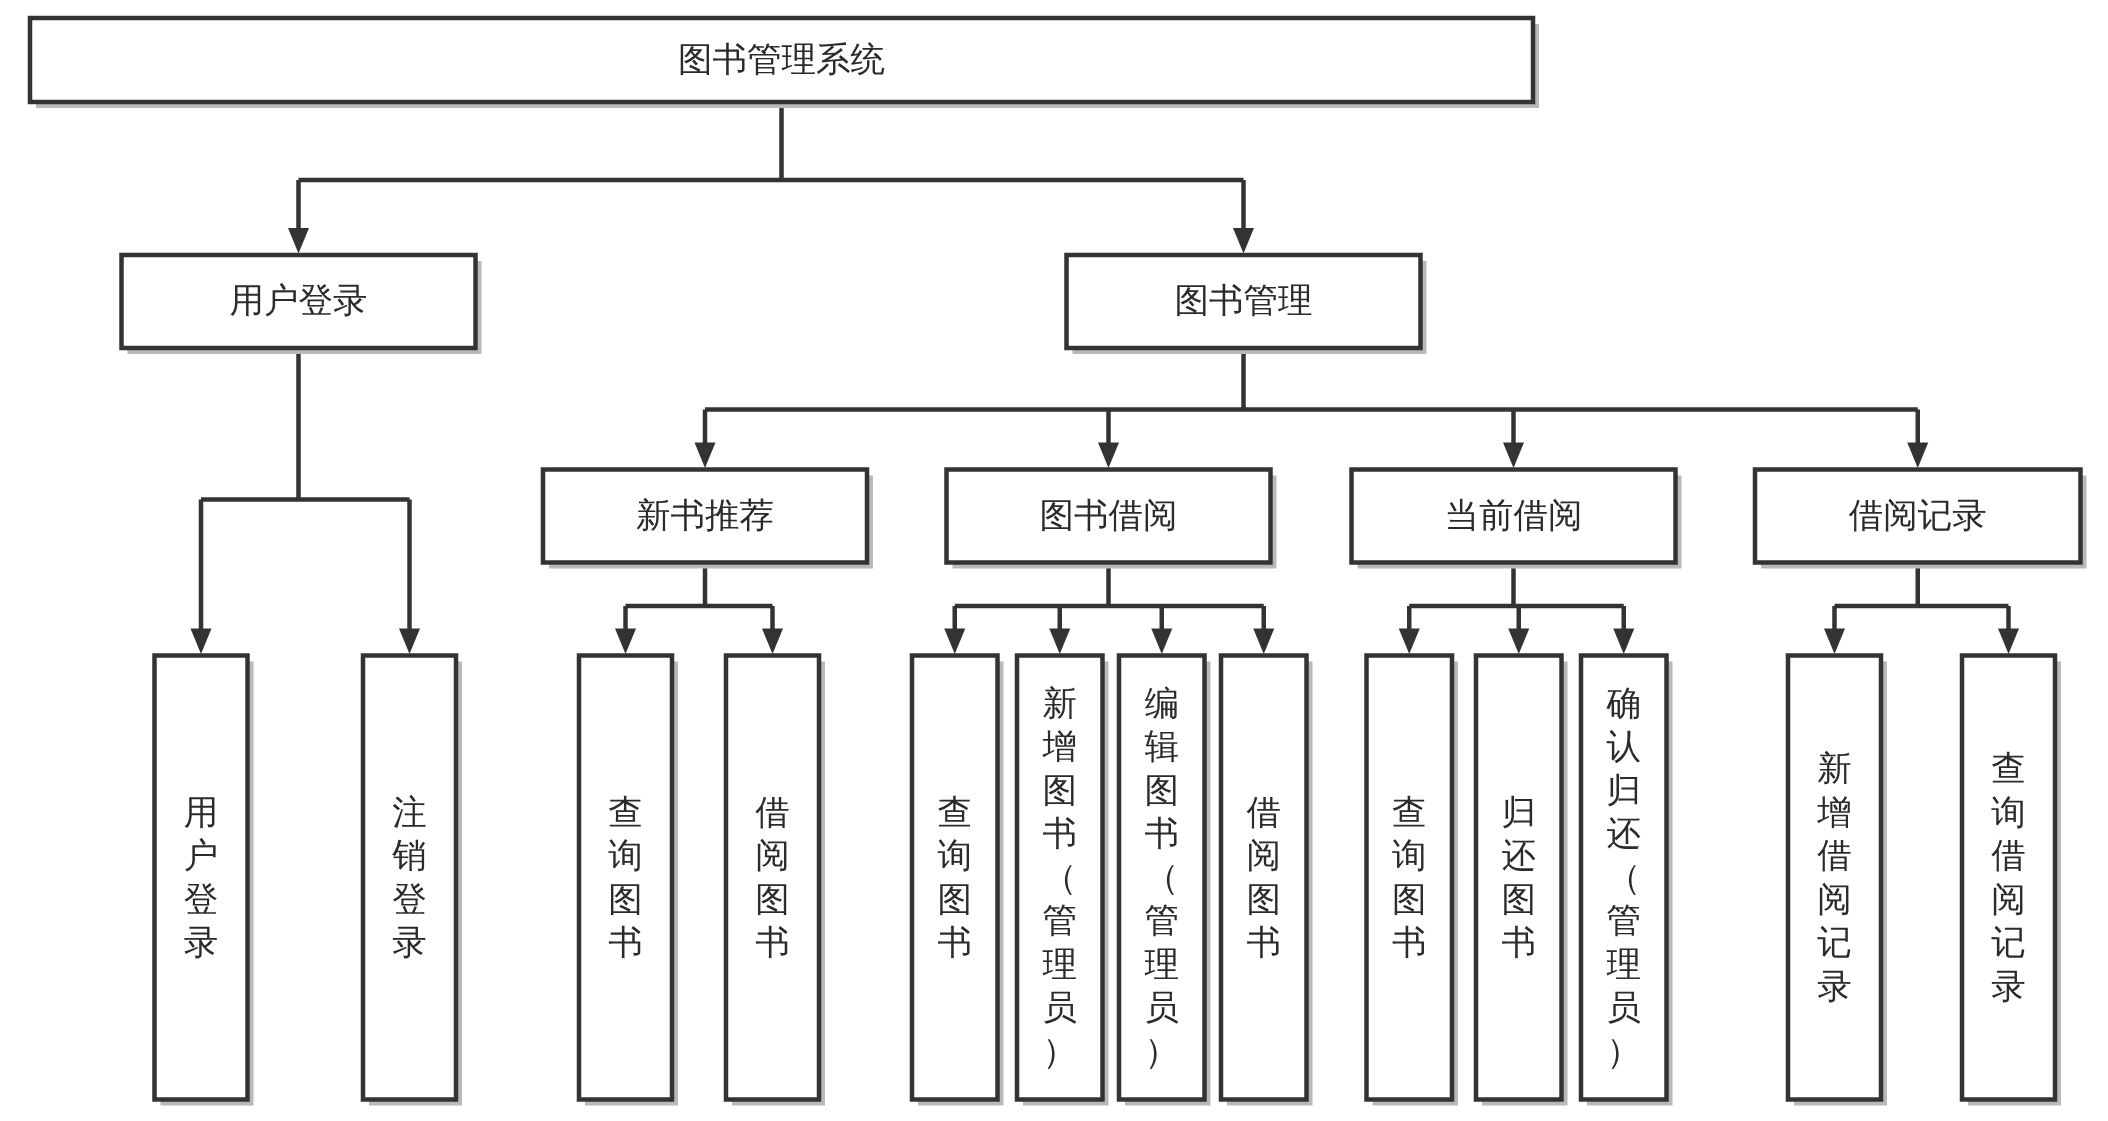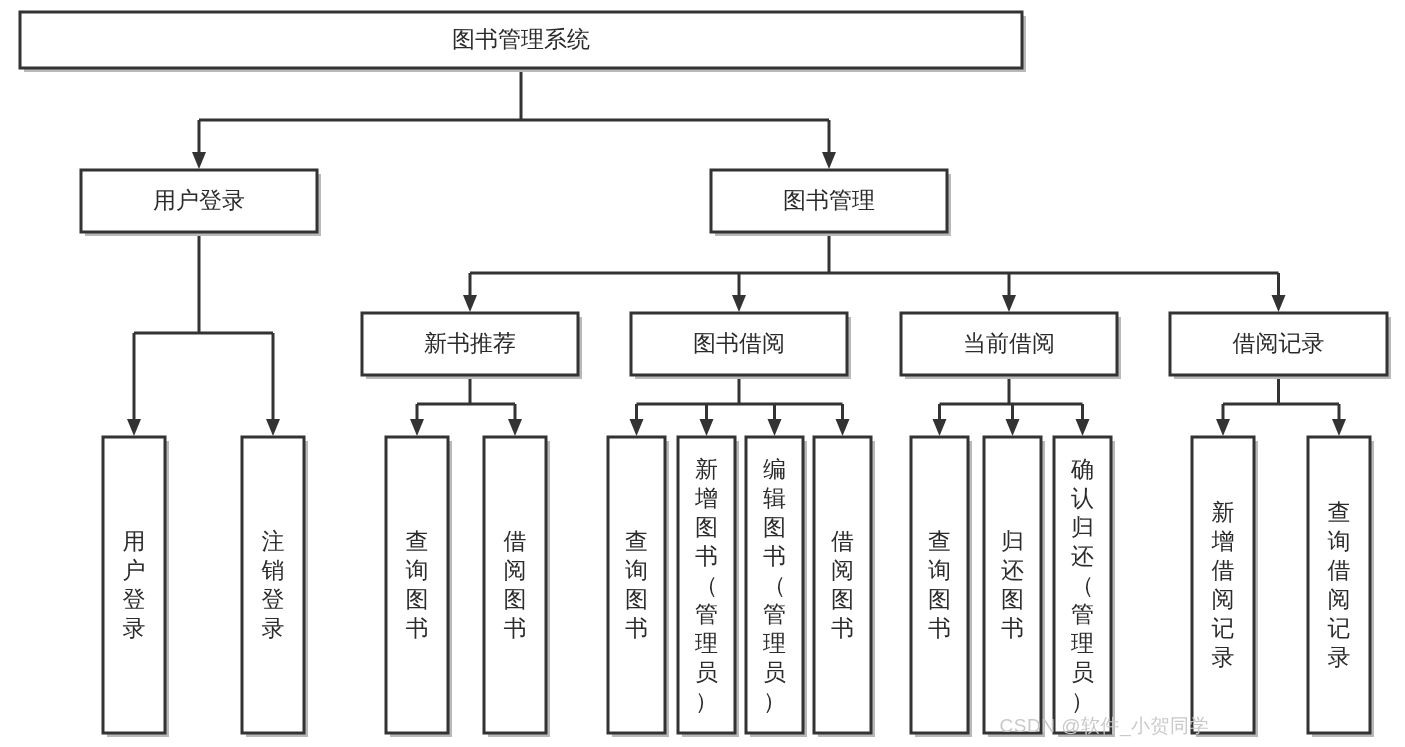--- a/index.html
+++ b/index.html
@@ -223,14 +223,13 @@
           <rect x="1192" y="437" width="62" height="296" class="node-rect"></rect>
           <text x="1223" class="node-label-v"><tspan x="1223" y="520">新</tspan><tspan x="1223" y="549">增</tspan><tspan x="1223" y="578">借</tspan><tspan x="1223" y="607">阅</tspan><tspan x="1223" y="636">记</tspan><tspan x="1223" y="665">录</tspan></text>
         </g>
         <g>
           <rect x="1312" y="441" width="62" height="296" class="node-shadow"></rect>
           <rect x="1308" y="437" width="62" height="296" class="node-rect"></rect>
           <text x="1339" class="node-label-v"><tspan x="1339" y="520">查</tspan><tspan x="1339" y="549">询</tspan><tspan x="1339" y="578">借</tspan><tspan x="1339" y="607">阅</tspan><tspan x="1339" y="636">记</tspan><tspan x="1339" y="665">录</tspan></text>
         </g>
       </g>
   </svg>
-  <div class="watermark">CSDN @软件_小贺同学</div>
 </div>
 
 </body></html>

